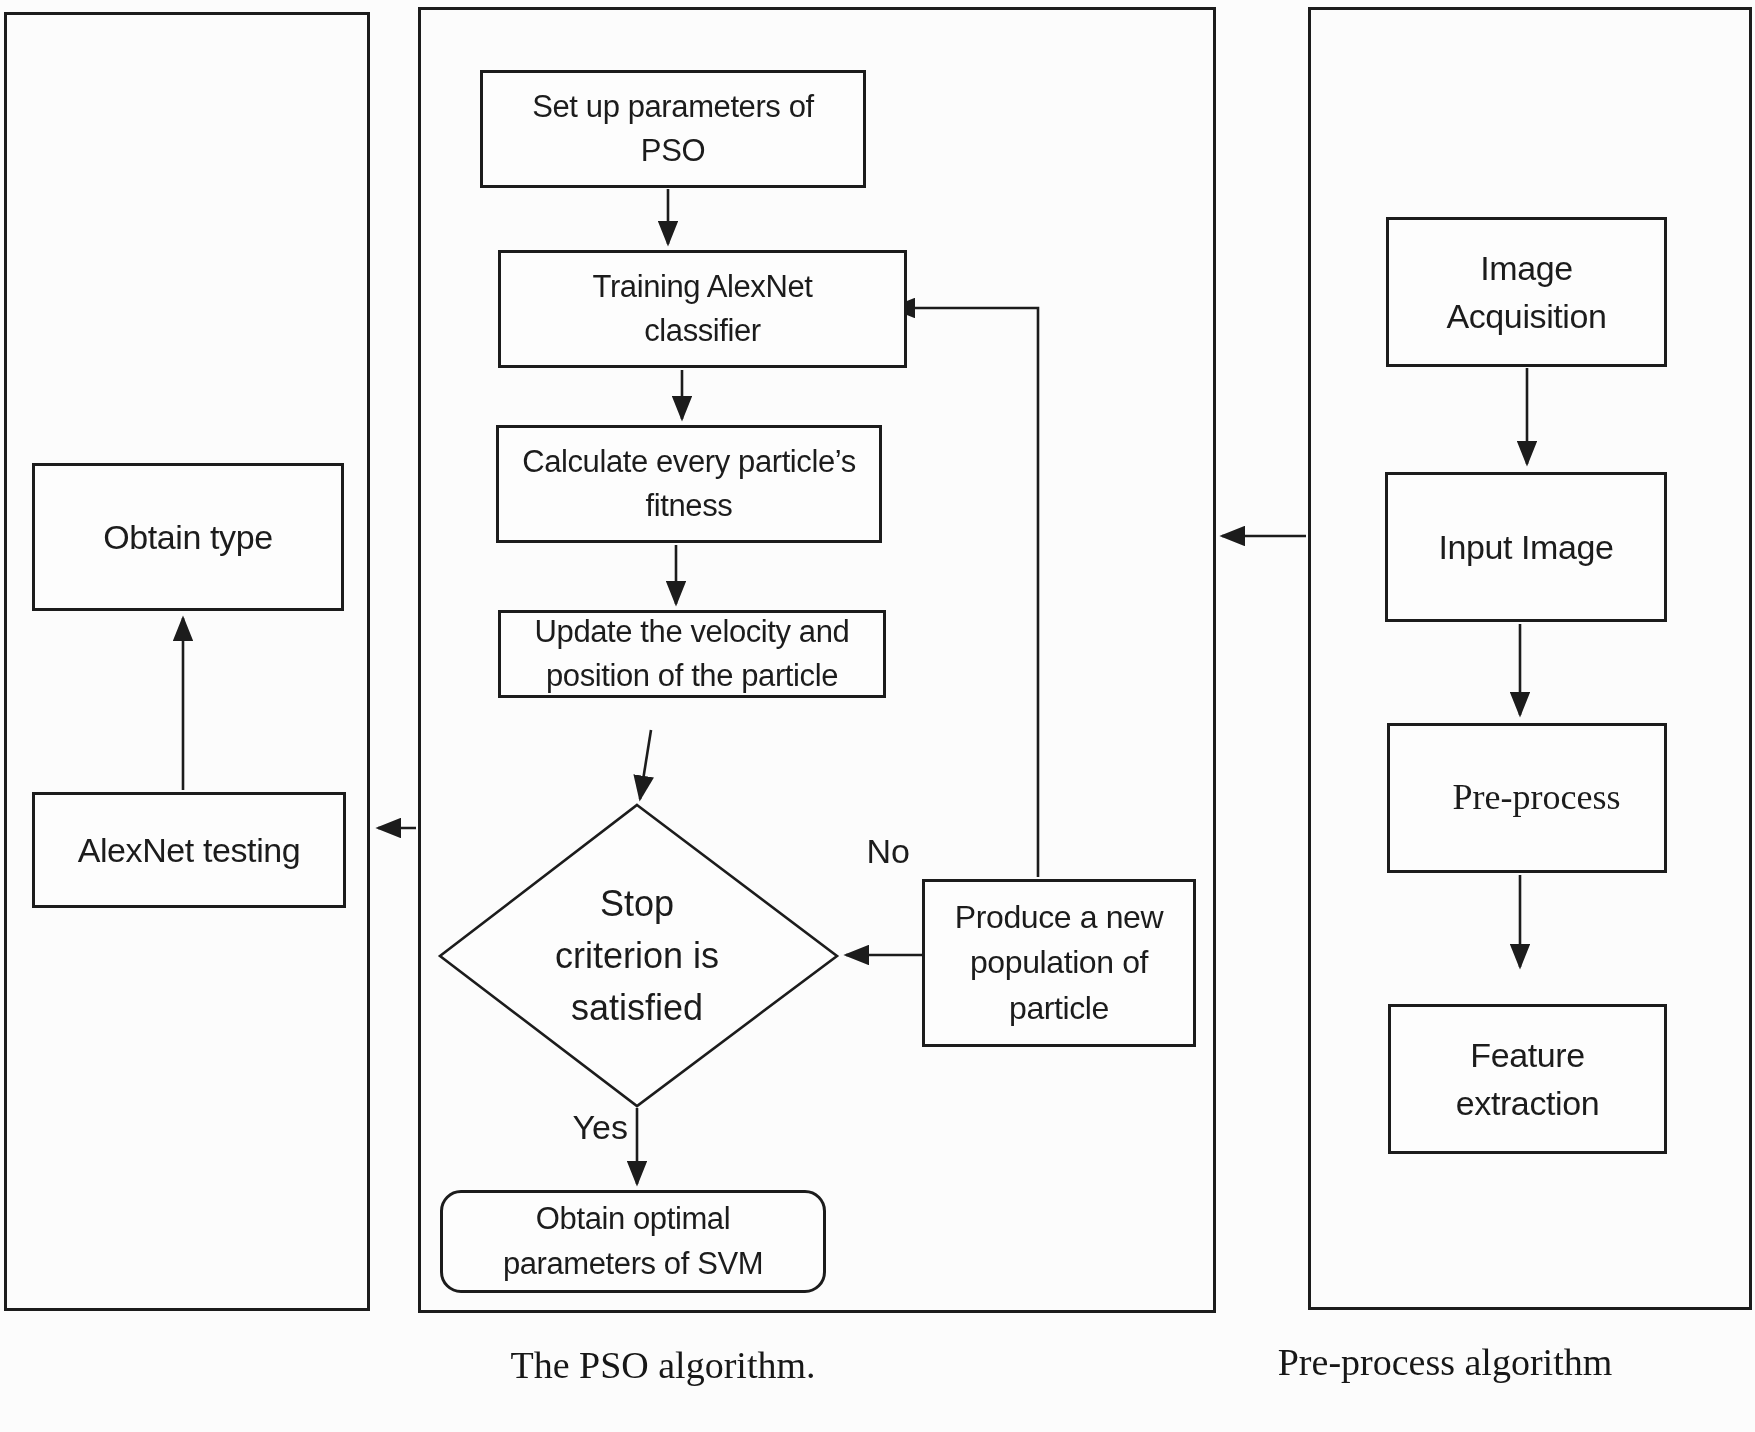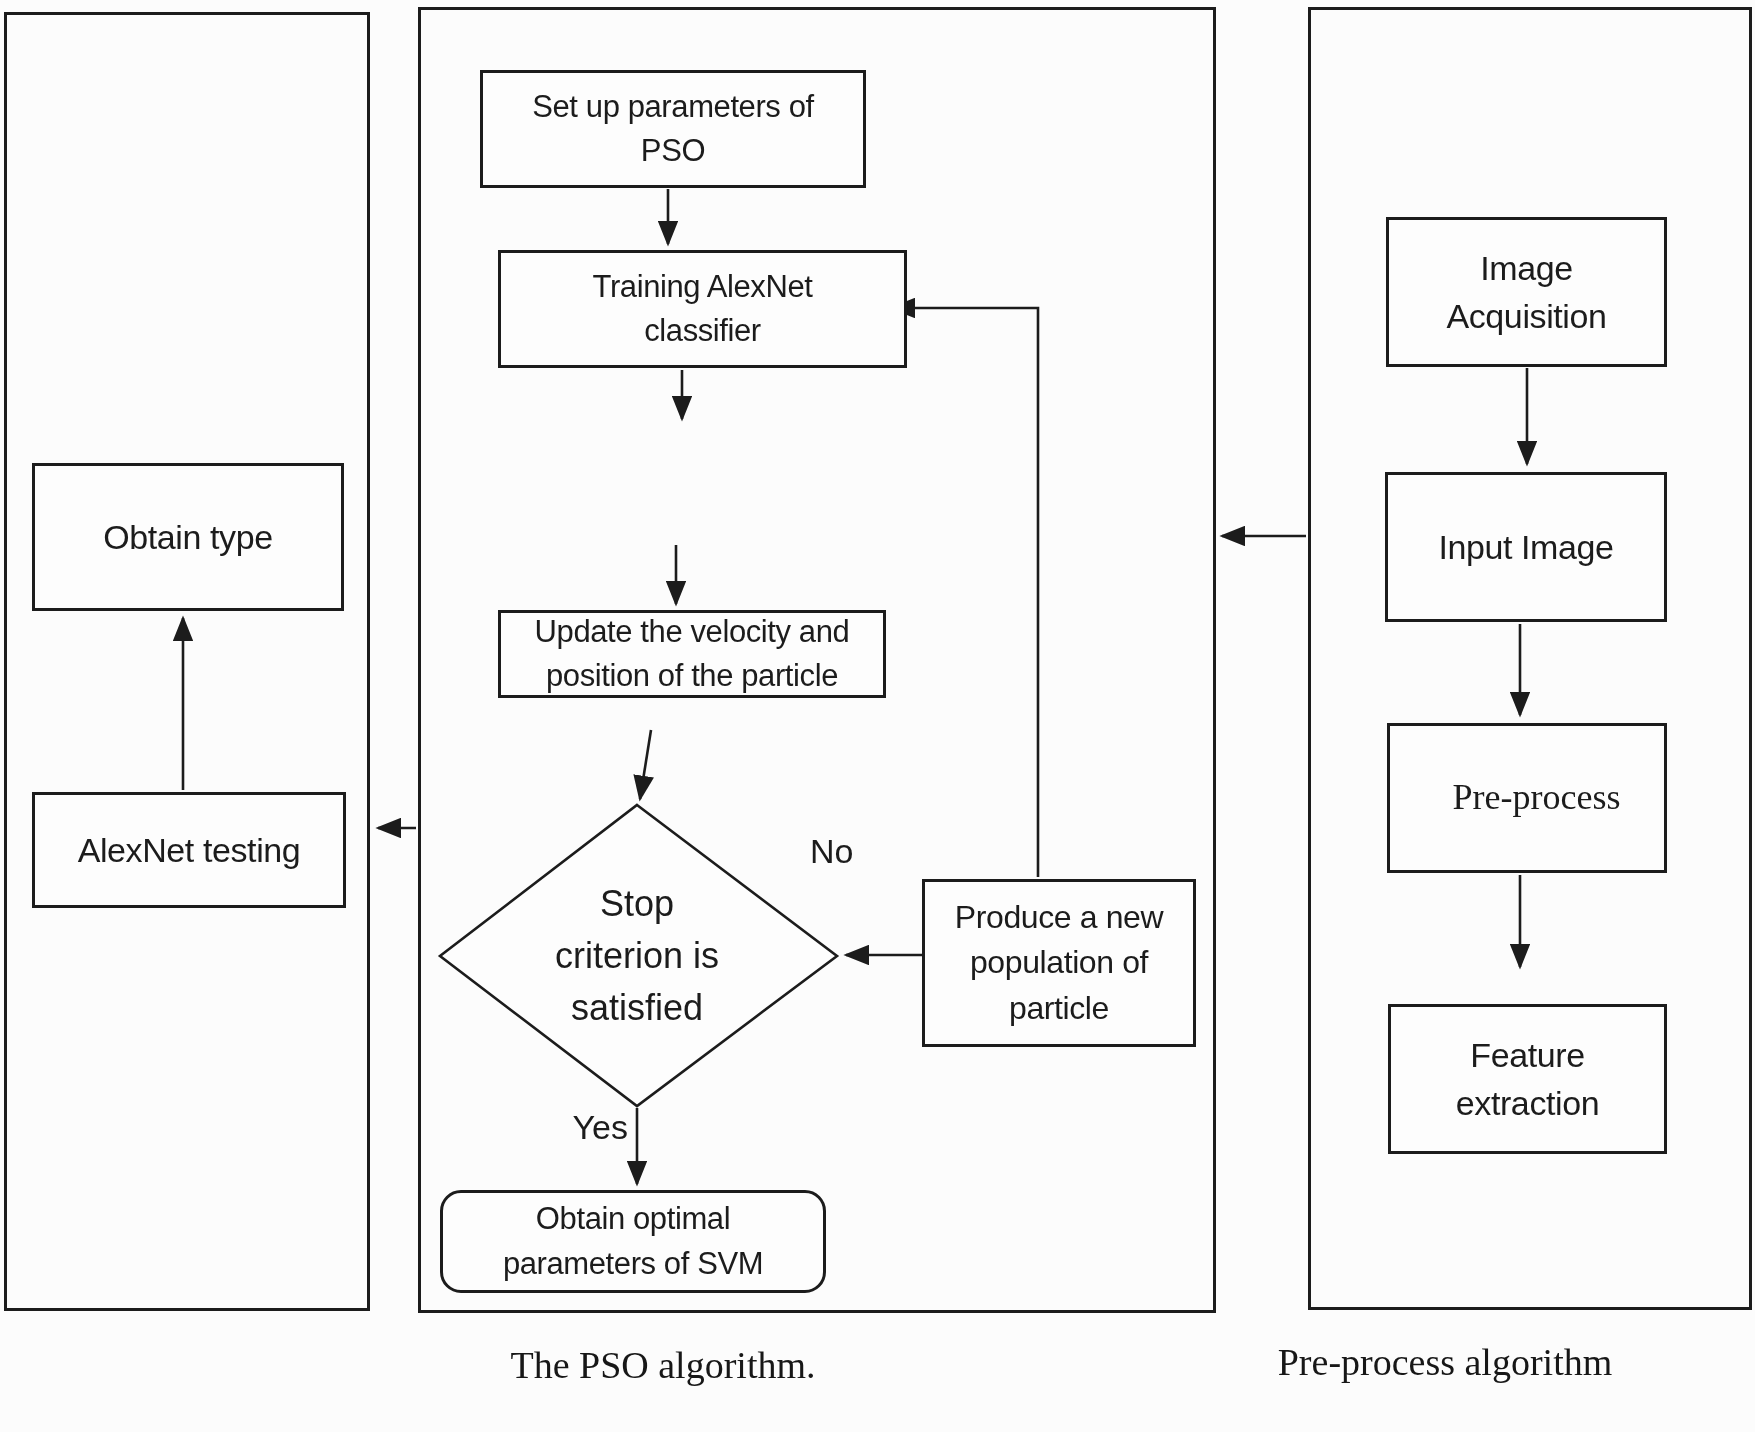--- a/index.html
+++ b/index.html
@@ -87,32 +87,34 @@
     </g>
   </svg>
 
   <div class="node big" style="left:32px;top:463px;width:312px;height:148px;">Obtain type</div>
   <div class="node big" style="left:32px;top:792px;width:314px;height:116px;">AlexNet testing</div>
 
   <div class="node" style="left:480px;top:70px;width:386px;height:118px;">Set up parameters of
 PSO</div>
   <div class="node" style="left:498px;top:250px;width:409px;height:118px;">Training AlexNet
 classifier</div>
+  <div class="node" style="left:496px;top:425px;width:386px;height:118px;">Calculate every particle’s
+fitness</div>
   <div class="node" style="left:498px;top:610px;width:388px;height:88px;">Update the velocity and
 position of the particle</div>
   <div class="diamond-label" style="left:497px;top:868px;width:280px;height:176px;">Stop
 criterion is
 satisfied</div>
   <div class="node" style="left:922px;top:879px;width:274px;height:168px;font-size:32px;">Produce a new
 population of
 particle</div>
   <div class="node" style="left:440px;top:1190px;width:386px;height:103px;border-radius:21px;">Obtain optimal
 parameters of SVM</div>
 
-  <div class="floating-label" style="left:810px;top:832px;width:100px;text-align:left;">No</div>
+  <div class="floating-label" style="left:810px;top:832px;width:100px;text-align:right;">No</div>
   <div class="floating-label" style="left:528px;top:1108px;width:100px;text-align:right;">Yes</div>
 
   <div class="node big" style="left:1386px;top:217px;width:281px;height:150px;">Image
 Acquisition</div>
   <div class="node big" style="left:1385px;top:472px;width:282px;height:150px;">Input Image</div>
   <div class="node serif" style="left:1387px;top:723px;width:280px;height:150px;">Pre-process</div>
   <div class="node big" style="left:1388px;top:975px;width:279px;height:150px;margin-top:29px;">Feature
 extraction</div>
 
   <div class="caption" style="left:418px;top:1342px;width:490px;">The PSO algorithm.</div>

